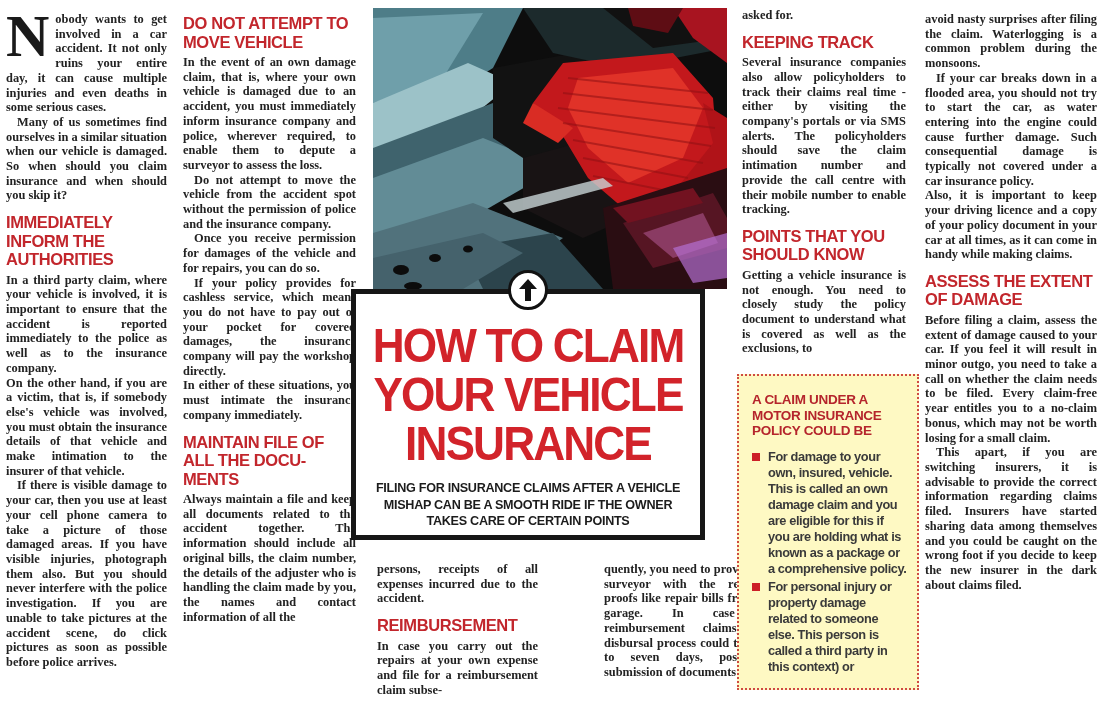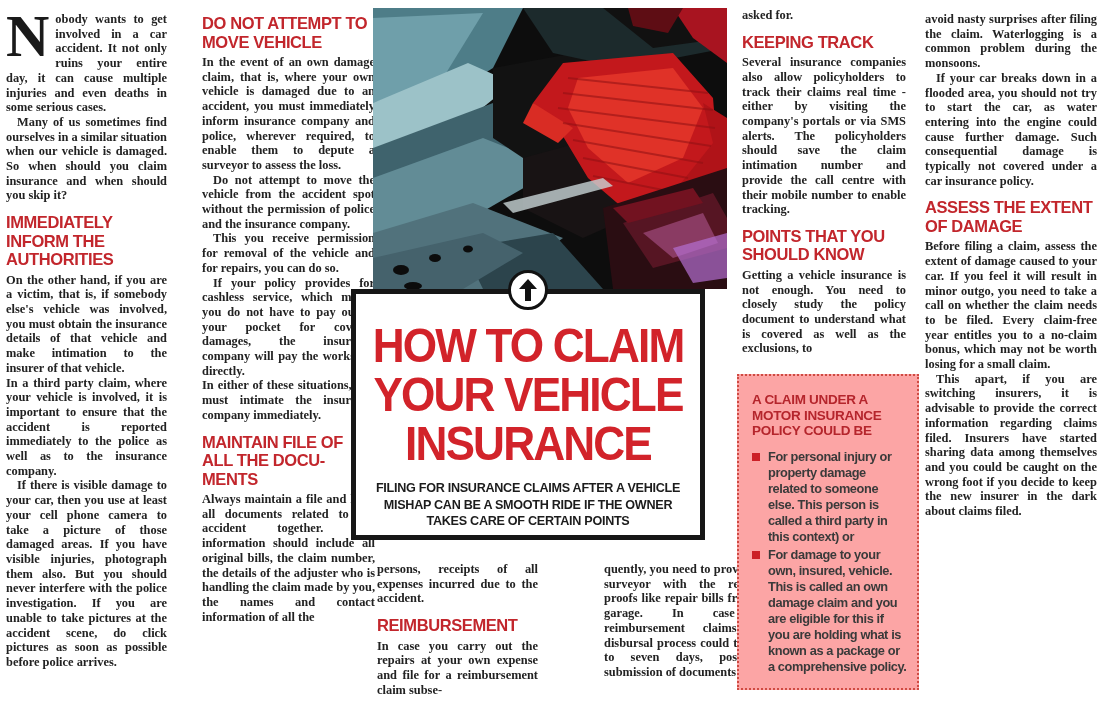--- a/index.html
+++ b/index.html
@@ -10,21 +10,21 @@
     font-family:"Liberation Serif", serif;
   }
   .bodytext {
     font:bold 12.4px/14.7px "Liberation Serif", serif;
     color:#222; text-align:justify;
   }
   .bodytext p { margin:0; }
   .bodytext p.ind { text-indent:11px; }
   .col { position:absolute; top:12px; }
   #col1 { left:6px;  width:161px; }
-  #col2 { left:202px; width:173px; top:14px; }
+  #col2 { left:183px; width:173px; top:14px; }
   #col4 { left:742px; top:8px; width:164px; }
   #col5 { left:925px; top:12px; width:172px; }
   h2.sec {
     font-family:"Liberation Sans", sans-serif;
     font-weight:bold; color:#c2262c;
     font-size:16.5px; line-height:18.5px; letter-spacing:-0.4px;
     margin:10px 0 4px 0; text-align:left;
   }
   h2.first { margin-top:0; }
   .dropcap {
@@ -58,21 +58,21 @@
     margin:12px 14px 0 14px; text-align:center;
     font-family:"Liberation Sans", sans-serif; font-weight:bold;
     color:#1c1c1c; font-size:13px; line-height:16.5px; letter-spacing:-0.3px;
     transform:scaleX(0.97); transform-origin:center top;
   }
   #subcolA { position:absolute; left:377px; top:562px; width:161px; }
   #subcolB { position:absolute; left:557px; top:562px; width:170px;margin-left:47px; }
   
   #claim-box {
     position:absolute; left:737px; top:374px; width:182px; height:316px;
-    background:#fca5a5; border:2px dotted #cf4a42;
+    background:#fef9c3; border:2px dotted #cf4a42;
     padding:16px 10px 10px 13px;
   }
   #claim-box h3 {
     font-family:"Liberation Sans", sans-serif; font-weight:bold;
     color:#b5252c; font-size:13.5px; line-height:15.5px; letter-spacing:-0.3px;
     margin-bottom:10px;
   }
   .bullet { display:flex; margin-bottom:2px; }
   .bullet .sq {
     flex:0 0 8px; width:8px; height:8px; background:#cc2027; margin:4px 8px 0 0;
@@ -85,30 +85,30 @@
 </style>
 </head>
 <body>
 
 <div id="page">
 
   <div id="col1" class="col bodytext">
     <p><span class="dropcap">N</span><span>obody wants to get involved in a car accident. It not only ruins your entire day, it can cause multiple injuries and even deaths in some serious cases.</span></p>
     <p class="ind">Many of us sometimes find ourselves in a similar situation when our vehicle is damaged. So when should you claim insurance and when should you skip it?</p>
     <h2 class="sec">IMMEDIATELY INFORM THE AUTHORITIES</h2>
+    <p>In a third party claim, where your vehicle is involved, it is important to ensure that the accident is reported immediately to the police as well as to the insurance company.</p>
     <p>On the other hand, if you are a victim, that is, if somebody else's vehicle was involved, you must obtain the insurance details of that vehicle and make intimation to the insurer of that vehicle.</p>
-    <p>In a third party claim, where your vehicle is involved, it is important to ensure that the accident is reported immediately to the police as well as to the insurance company.</p>
     <p class="ind">If there is visible damage to your car, then you use at least your cell phone camera to take a picture of those damaged areas. If you have visible injuries, photograph them also. But you should never interfere with the police investigation. If you are unable to take pictures at the accident scene, do click pictures as soon as possible before police arrives.</p>
   </div>
 
   <div id="col2" class="col bodytext">
     <h2 class="sec first">DO NOT ATTEMPT TO MOVE VEHICLE</h2>
     <p>In the event of an own damage claim, that is, where your own vehicle is damaged due to an accident, you must immediately inform insurance company and police, wherever required, to enable them to depute a surveyor to assess the loss.</p>
     <p class="ind">Do not attempt to move the vehicle from the accident spot without the permission of police and the insurance company.</p>
-    <p class="ind">This you receive permission for removal of the vehicle and for repairs, you can do so.</p>
+    <p class="ind">Once you receive permission for damages of the vehicle and for repairs, you can do so.</p>
     <p class="ind">If your policy provides for cashless service, which means you do not have to pay out of your pocket for covered damages, the insurance company will pay the workshop directly.</p>
     <p>In either of these situations, you must intimate the insurance company immediately.</p>
     <h2 class="sec">MAINTAIN FILE OF ALL THE DOCU­MENTS</h2>
     <p>Always maintain a file and keep all documents related to the accident together. The information should include all original bills, the claim number, the details of the adjuster who is handling the claim made by you, the names and contact information of all the</p>
   </div>
 
   <div id="photo">
     <svg viewBox="0 0 354 281" preserveAspectRatio="none">
       <rect x="0" y="0" width="354" height="281" fill="#0d0d0d"></rect>
 
@@ -187,29 +187,30 @@
     <h2 class="sec">KEEPING TRACK</h2>
     <p>Several insurance companies also allow policyholders to track their claims real time - either by visiting the company's portals or via SMS alerts. The policyholders should save the claim intimation number and provide the call centre with their mobile number to enable tracking.</p>
     <h2 class="sec">POINTS THAT YOU SHOULD KNOW</h2>
     <p>Getting a vehicle insurance is not enough. You need to closely study the policy document to understand what is covered as well as the exclusions, to</p>
   </div>
 
   <div id="claim-box">
     <h3>A CLAIM UNDER A MOTOR INSURANCE POLICY COULD BE</h3>
     <div class="bullet">
       <span class="sq"></span>
-      <span class="btxt">For personal injury or property damage related to someone else. This person is called a third party in this context) or</span>
+      <span class="btxt">For damage to your own, insured, vehicle. This is called an own damage claim and you are eligible for this if you are holding what is known as a package or a comprehensive policy.</span>
     </div>
     <div class="bullet">
       <span class="sq"></span>
-      <span class="btxt">For damage to your own, insured, vehicle. This is called an own damage claim and you are eligible for this if you are holding what is known as a package or a comprehensive policy.</span>
+      <span class="btxt">For personal injury or property damage related to someone else. This person is called a third party in this context) or</span>
     </div>
   </div>
 
   <div id="col5" class="col bodytext">
     <p>avoid nasty surprises after filing the claim.  Waterlogging is a common problem during the monsoons.</p>
     <p class="ind">If your car breaks down in a flooded area, you should not try to start the car, as water entering into the engine could cause further damage. Such consequential damage is typically not covered under a car insurance policy.</p>
+    <p>Also, it is important to keep your driving licence and a copy of your policy document in your car at all times, as it can come in handy while making claims.</p>
     <h2 class="sec">ASSESS THE EXTENT OF DAMAGE</h2>
     <p>Before filing a claim, assess the extent of damage caused to your car. If you feel it will result in minor outgo, you need to take a call on whether the claim needs to be filed. Every claim-free year entitles you to a no-claim bonus, which may not be worth losing for a small claim.</p>
     <p class="ind">This apart, if you are switching insurers, it is advisable to provide the correct information regarding claims filed. Insurers have started sharing data among themselves and you could be caught on the wrong foot if you decide to keep the new insurer in the dark about claims filed.</p>
   </div>
 
 </div>
 
 </body></html>

